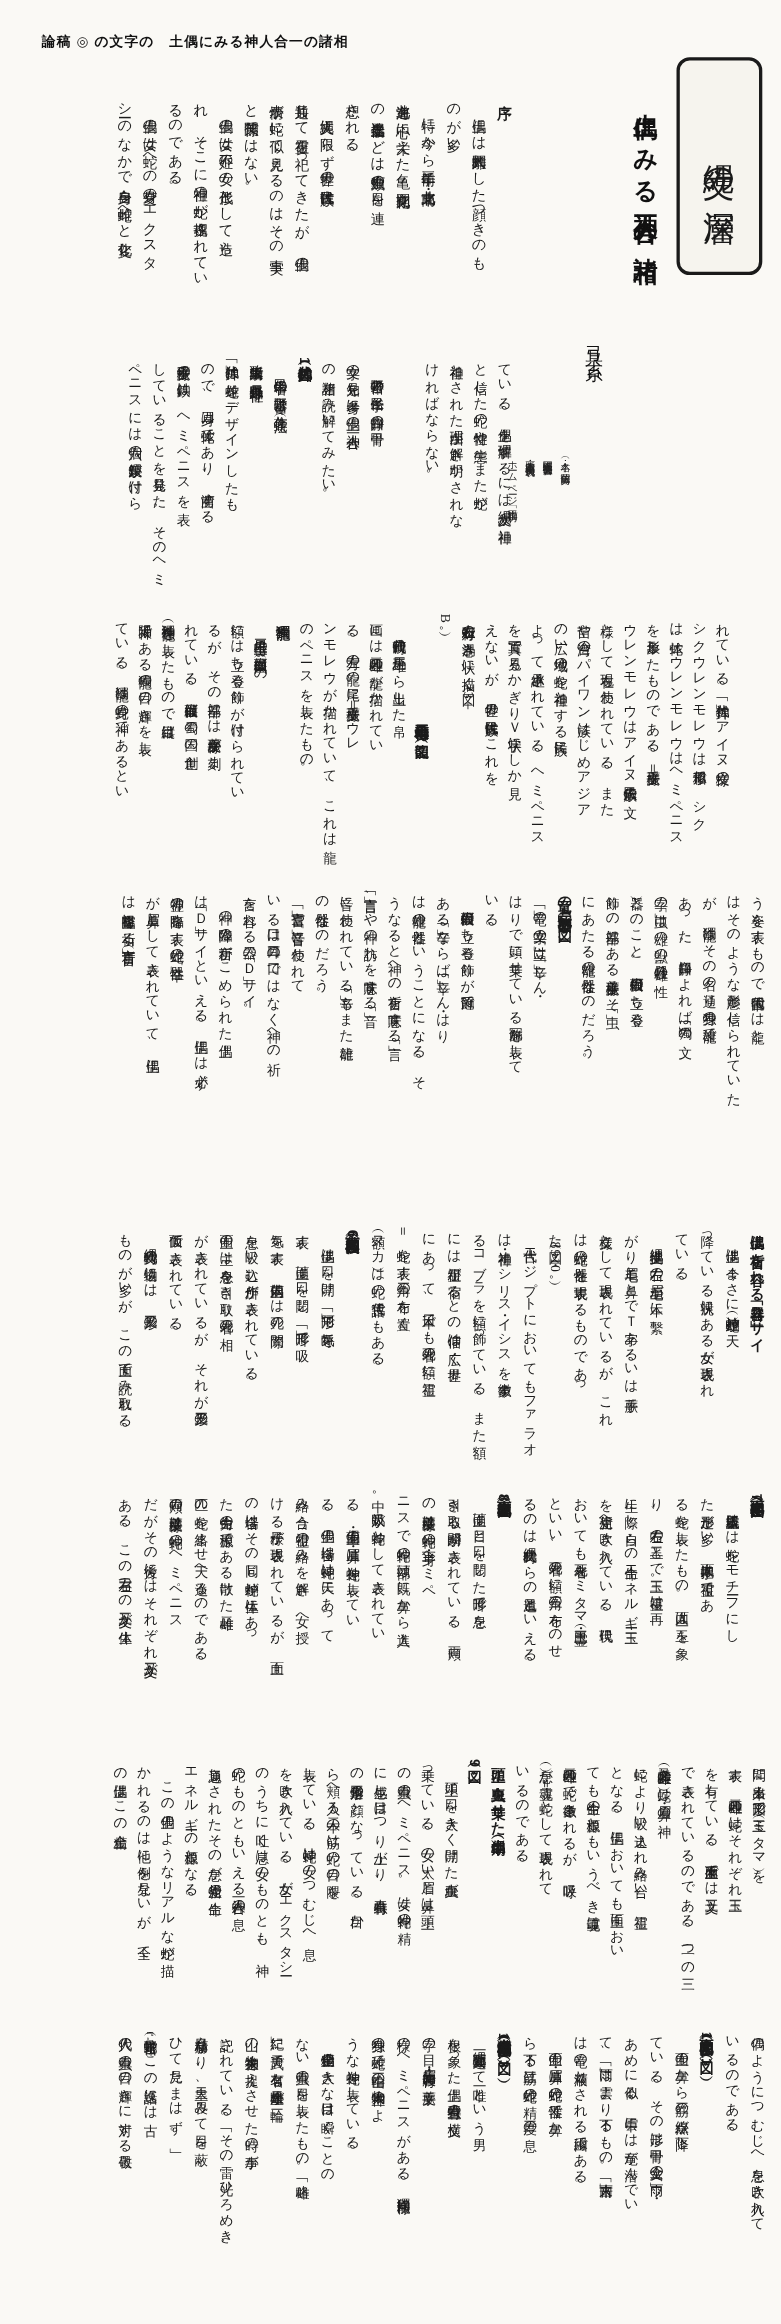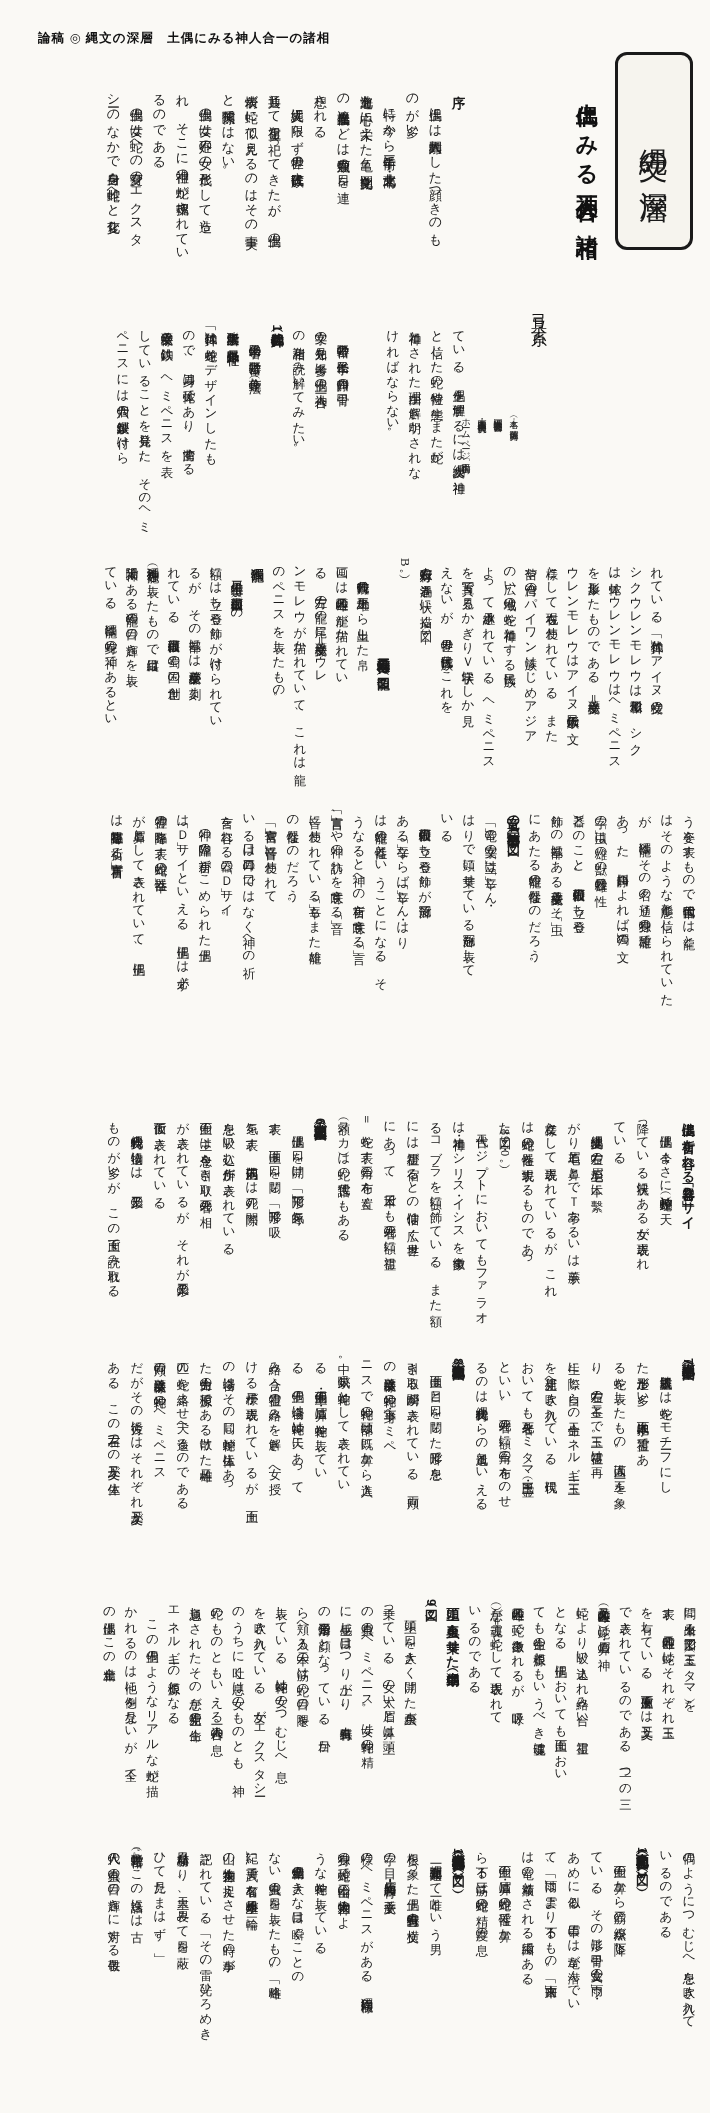--- a/index.html
+++ b/index.html
@@ -49,21 +49,21 @@
     letter-spacing:0.5px;
   }
   .tier p.hd{
     font-family:"Liberation Sans","DejaVu Sans",sans-serif;
     font-weight:bold;font-size:13px;letter-spacing:0.5px;
   }
 </style>
 </head>
 <body>
 
-<div class="running-head">論稿 ◎ 縄文の深層　土偶にみる神人合一の諸相</div>
+<div class="running-head">論稿 ◎ の文字の　土偶にみる神人合一の諸相</div>
 
 <div class="seal">
   <span>縄文の深層</span>
 </div>
 
 <div class="main-title">土偶にみる神人合一の諸相</div>
 
 <div class="author-name">弓具 古糸</div>
 
 <div class="author-details" id="author-details">

